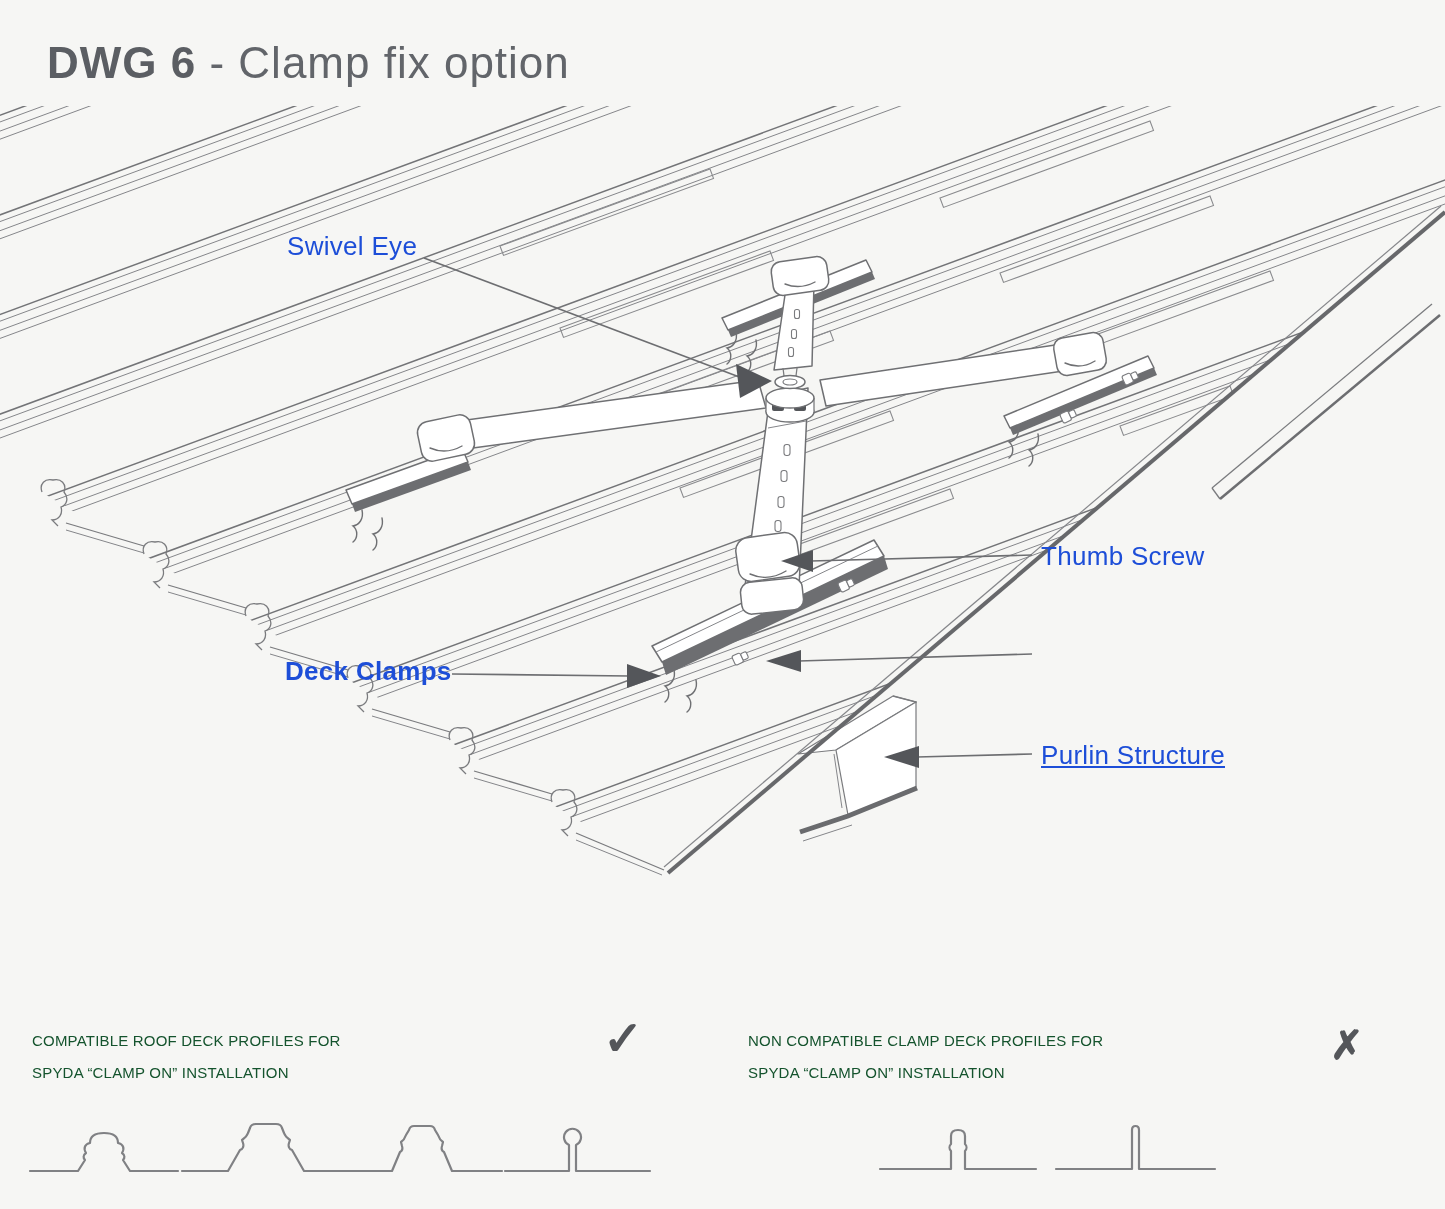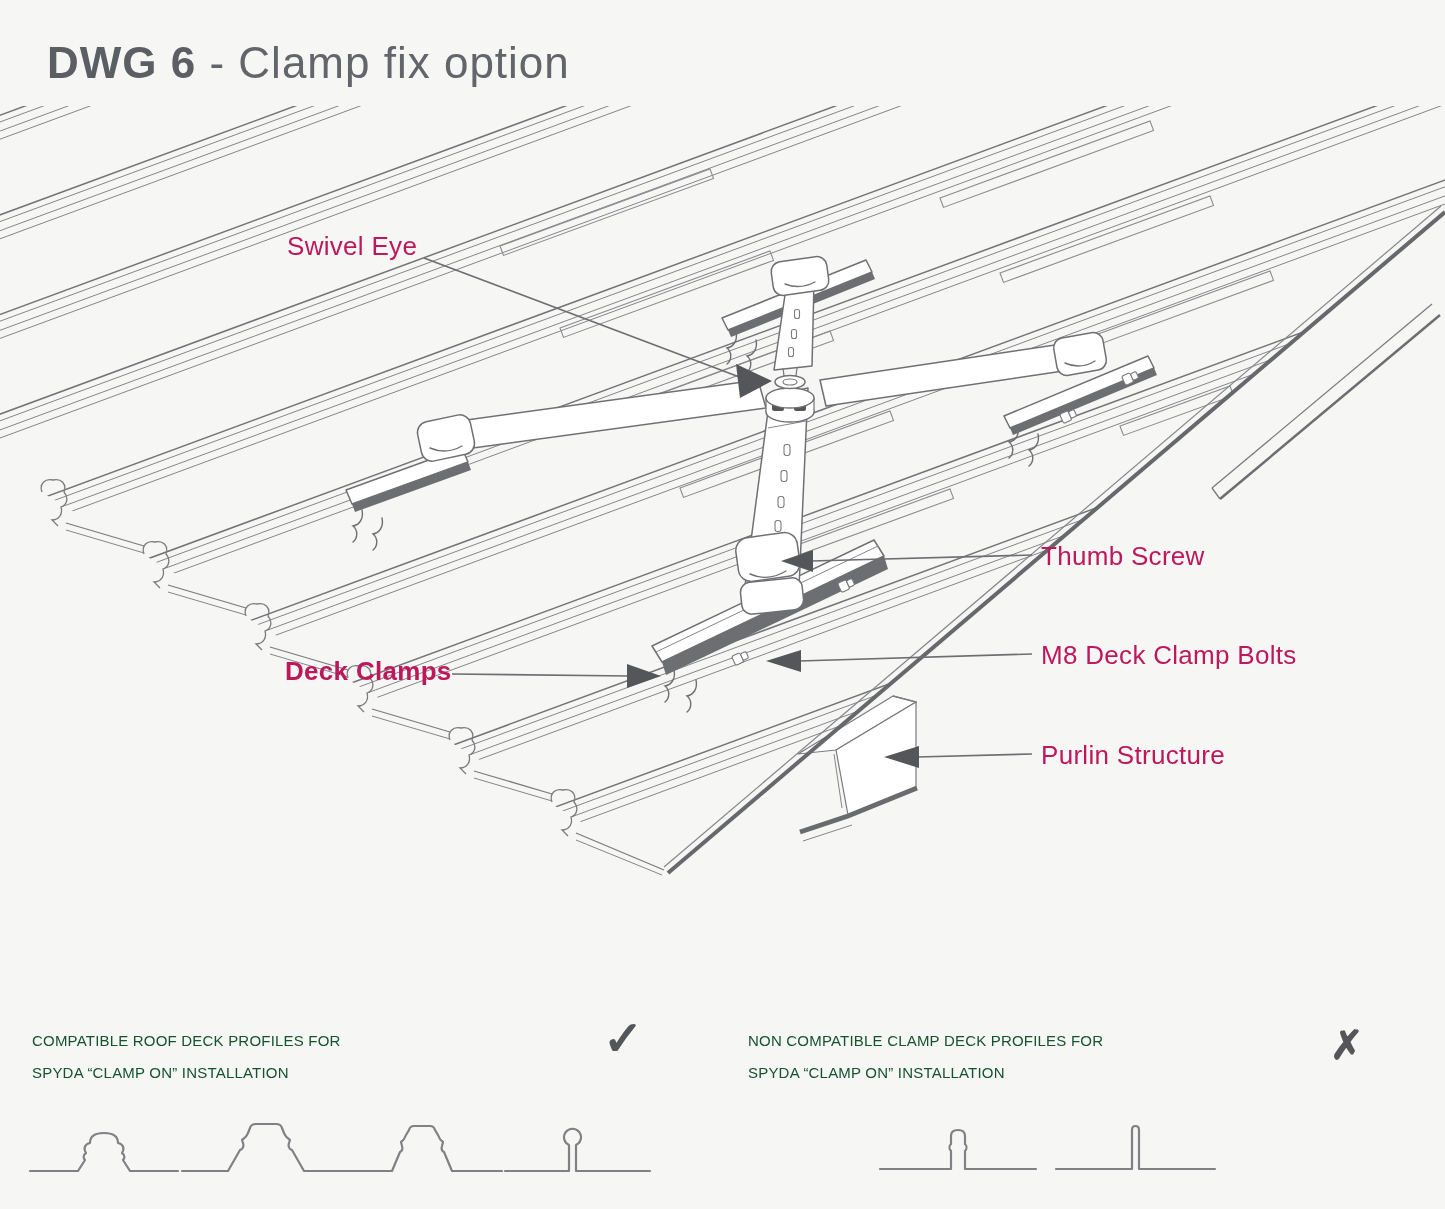--- a/index.html
+++ b/index.html
@@ -6,21 +6,21 @@
   body{
     width:1445px;height:1209px;position:relative;overflow:hidden;
     background:#f6f6f4;
     font-family:"Liberation Sans", sans-serif;
   }
   #stage{position:absolute;left:0;top:18px;width:1271px;height:1209px;}
   svg{position:absolute;left:0;top:0;}
   .txt{position:absolute;color:#54565a;white-space:nowrap;}
   .title{left:47px;top:20px;font-size:44px;letter-spacing:1px;color:#62656a;}
   .title .b{font-weight:bold;color:#5b5e63;}
-  .calloutlabel{font-size:26px;letter-spacing:.3px;color:#be185d;}
+  .calloutlabel{font-size:26px;letter-spacing:.3px;color:#1d4ed8;}
   .heading{font-size:15px;line-height:32px;letter-spacing:.2px;color:#14532d;white-space:nowrap;}
   .mark{font-size:48px;font-weight:bold;color:#54565a;line-height:48px;}
   .mark.x{font-size:40px;}
   
   .l1{stroke:#737477;stroke-width:1.5;fill:none;}
   .l2{stroke:#85868a;stroke-width:1;fill:none;}
   .edge{stroke:#7a7b7e;stroke-width:1.3;fill:none;}
   .band{stroke:#8a8b8e;stroke-width:1.1;fill:none;}
   .part{fill:#ffffff;stroke:#6f7073;stroke-width:1.5;stroke-linejoin:round;}
   .partthin{fill:#ffffff;stroke:#7a7b7e;stroke-width:1.2;stroke-linejoin:round;}
@@ -247,22 +247,21 @@
     <path class="profile" d="M880 1151 H951 V1133 C949 1131 949 1128 951 1126 V1118 Q951 1112 958 1112 Q965 1112 965 1118 V1126 C967 1128 967 1131 965 1133 V1151 H1036"></path>
     <path class="profile" d="M1056 1151 H1132 V1112 Q1132 1108 1135.5 1108 Q1139 1108 1139 1112 V1151 H1215"></path>
   </g>
 </svg>
 
 <div class="txt title"><span class="b">DWG 6</span><span> - Clamp fix option</span></div>
 
 <div class="txt calloutlabel" style="left:287px;top:213px;">Swivel Eye</div>
 <div class="txt calloutlabel" style="left:285px;top:638px;font-weight:bold;">Deck Clamps</div>
 <div class="txt calloutlabel" style="left:1041px;top:523px;text-align:right;">Thumb Screw</div>
-<div class="txt calloutlabel" style="left:1041px;top:622px;">M8 Deck Clamp Bolts</div>
-<div class="txt calloutlabel" style="left:1041px;top:722px;">Purlin Structure</div>
+<div class="txt calloutlabel" style="left:1041px;top:722px;text-decoration:underline;">Purlin Structure</div>
 
 <div class="txt heading" style="left:32px;top:1007px;">
   <div>COMPATIBLE ROOF DECK PROFILES FOR</div>
   <div>SPYDA “CLAMP ON” INSTALLATION</div>
 </div>
 <div class="txt mark" style="left:603px;top:997px;">✓</div>
 
 <div class="txt heading" style="left:748px;top:1007px;">
   <div>NON COMPATIBLE CLAMP DECK PROFILES FOR</div>
   <div>SPYDA “CLAMP ON” INSTALLATION</div>

